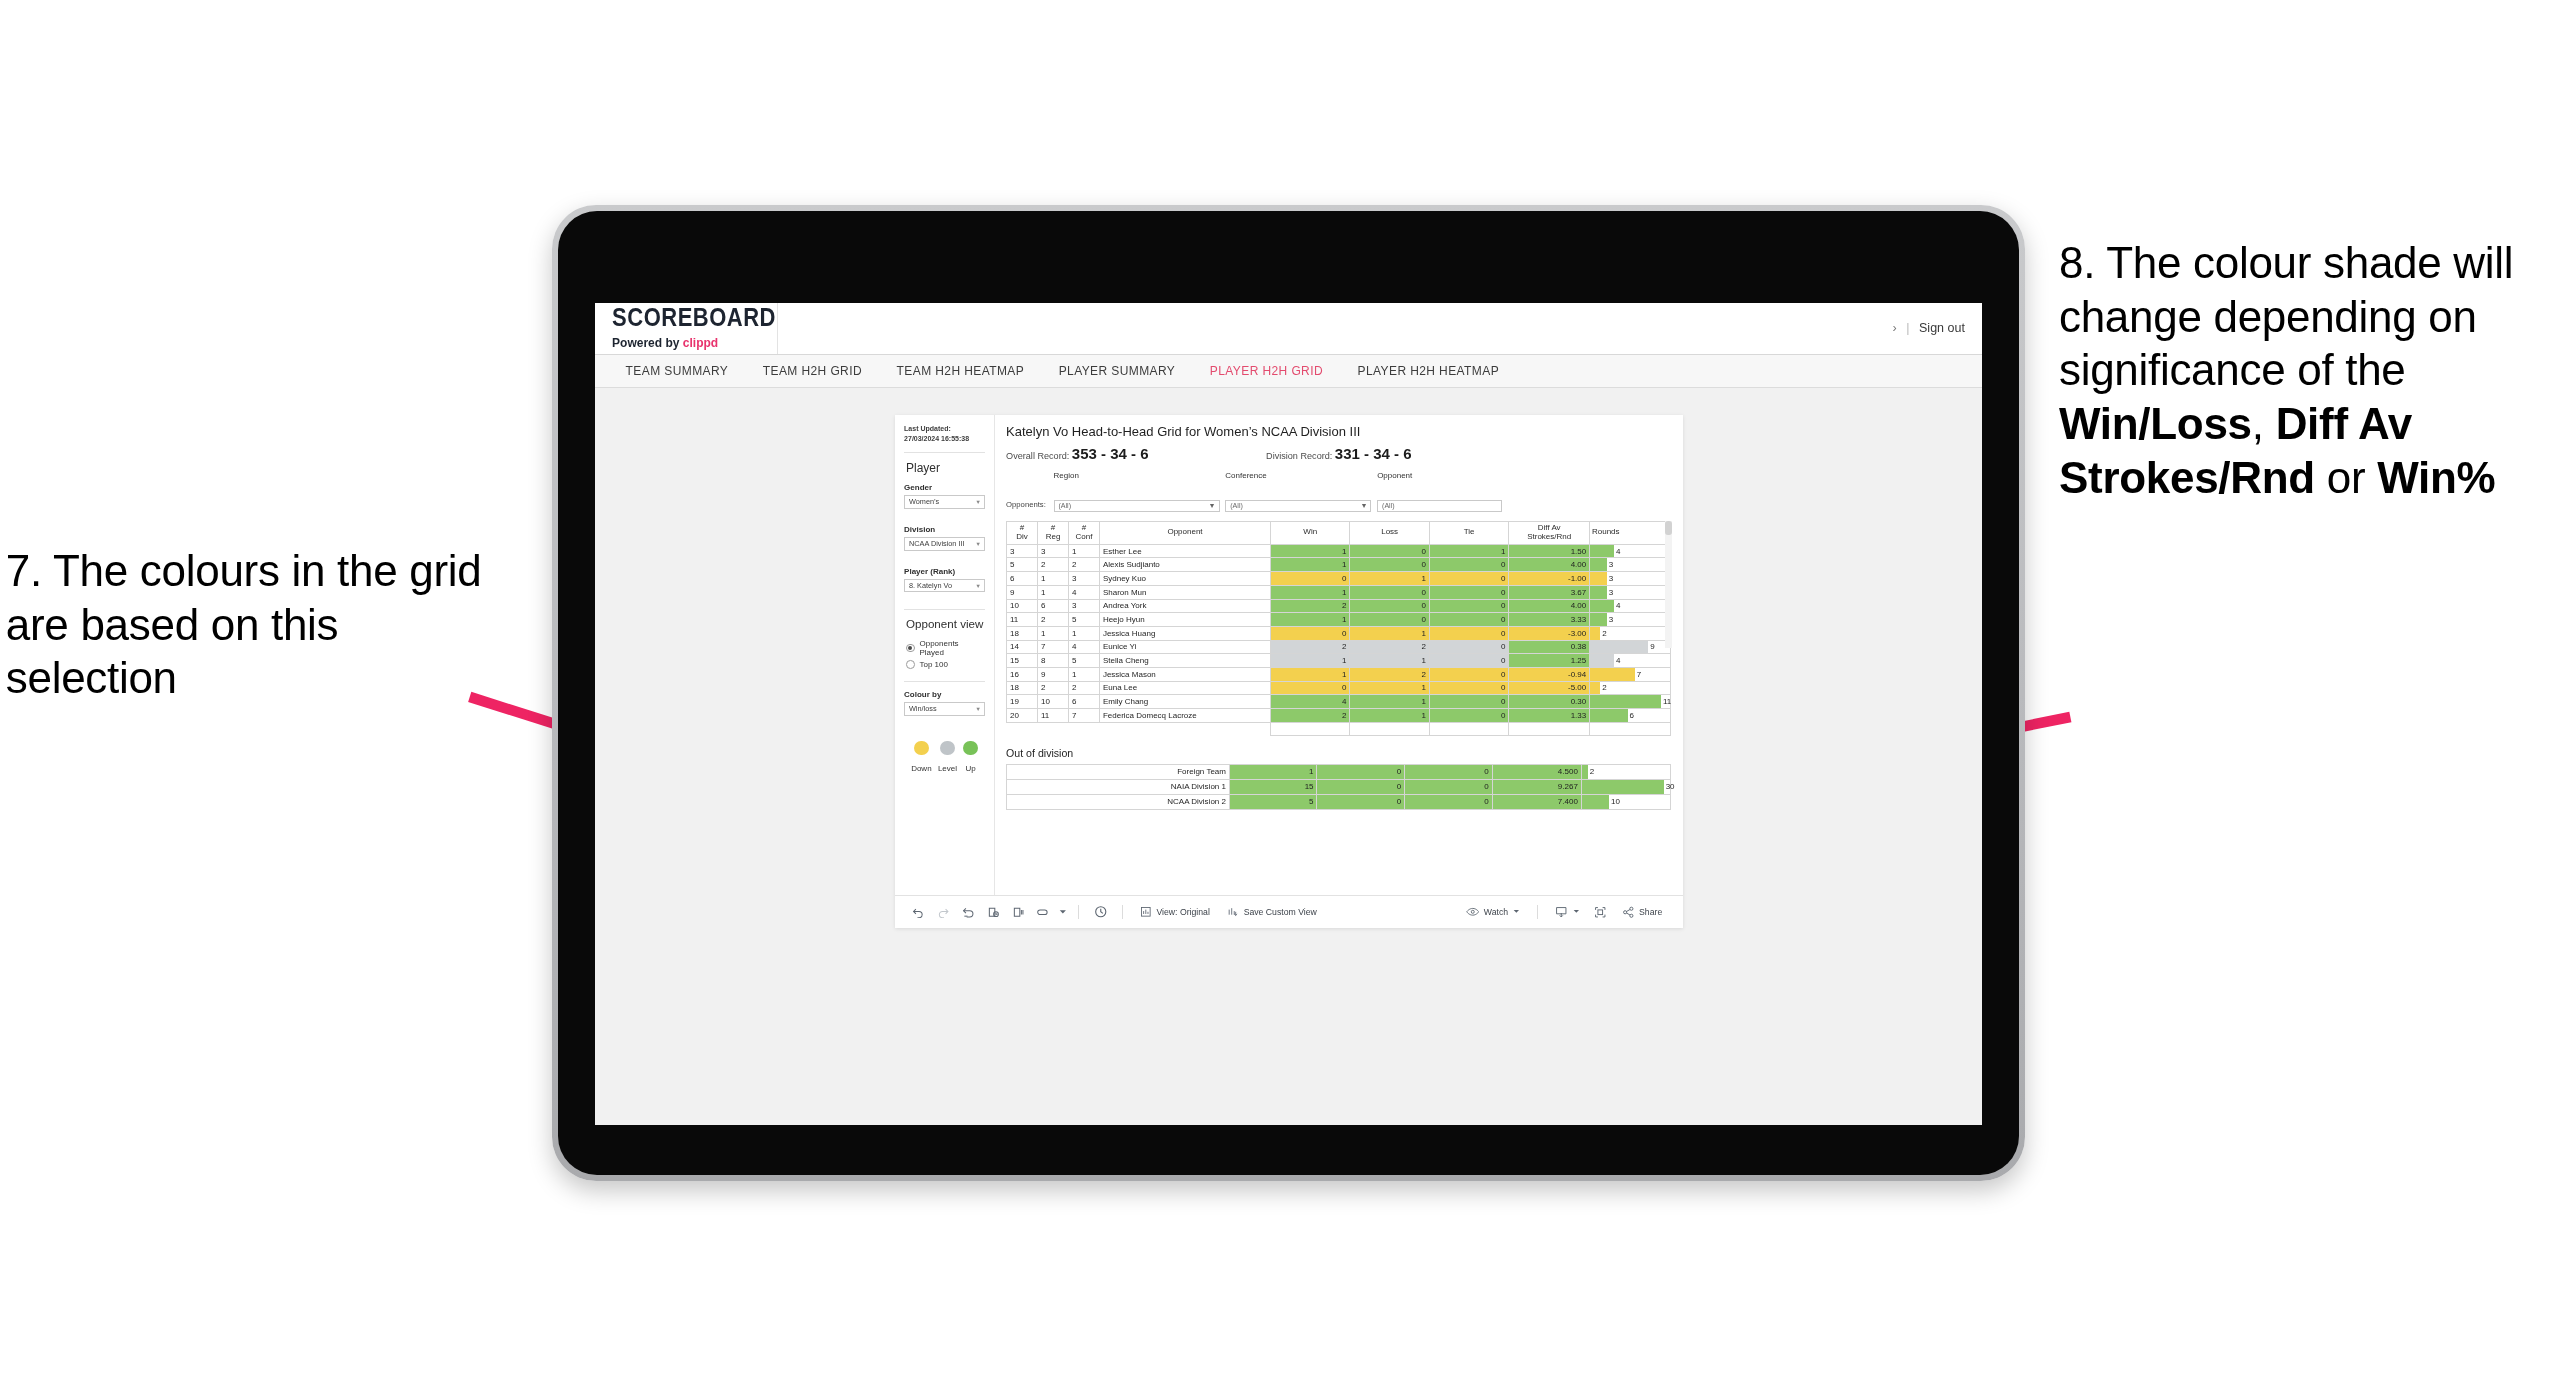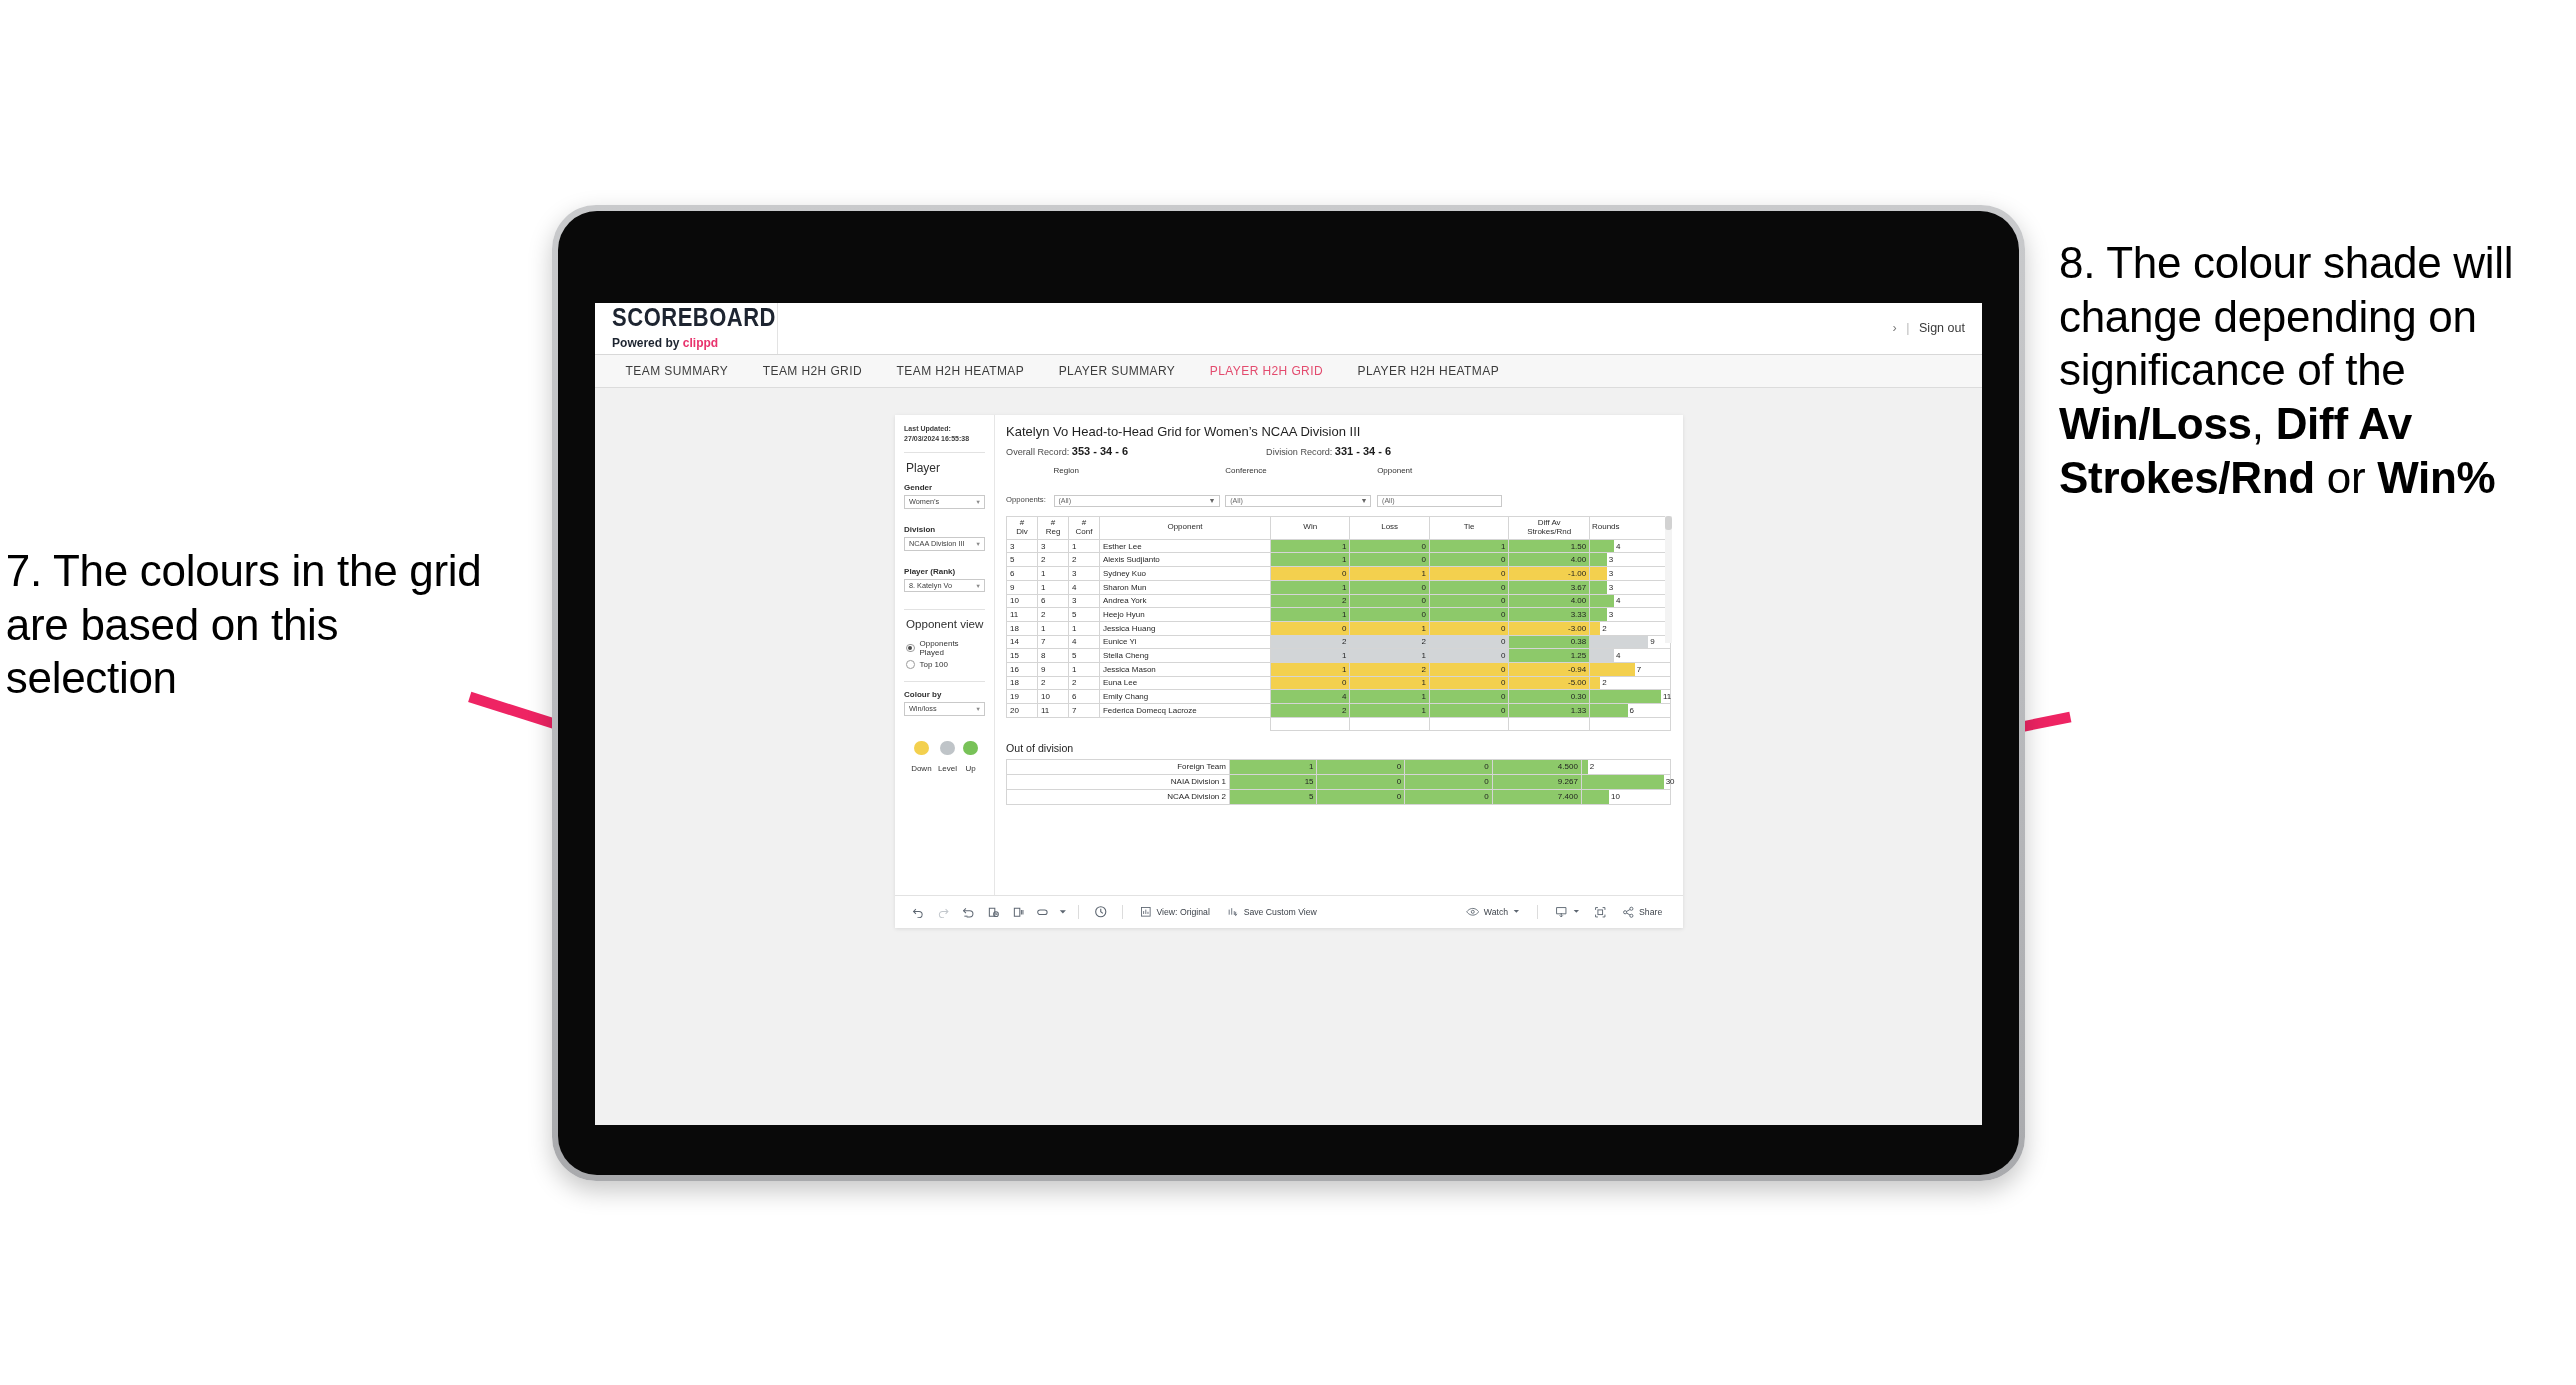--- a/index.html
+++ b/index.html
@@ -136,21 +136,21 @@
   .legend { display: flex; justify-content: space-around; margin-top: 25px; padding: 0 3.9px; }
   .legend-col { display:flex; flex-direction:column; align-items:center; gap: 8.7px; }
   .dot { width: 14.4px; height: 14.4px; border-radius: 50%; }
   .legend-lbl { font-size: 8px; color: #333; }
 
   
   .main { flex: 1; padding: 9.6px 11.6px 0 11.6px; overflow: hidden; }
   .viz-title { font-size: 13px; color: #1f1f1f; margin-bottom: 5.8px; }
   .records { display: flex; font-size: 9.1px; color: #4b4b4b; margin-bottom: 8.7px; }
   .records .r1 { width: 260px; }
-  .records b { color: #1c1c1c; font-weight: 700; font-size: 11px; }
+  .records b { color: #1c1c1c; font-weight: 700; font-size: 15px; }
 
   .filters { display: flex; align-items: flex-end; gap: 5.8px; margin-bottom: 8.7px; }
   .filters .lbl-opp { font-size: 7.7px; color: #444; padding-bottom: 2.9px; margin-right: 1.9px; }
   .filt { display: flex; flex-direction: column; }
   .filt .cap { font-size: 8px; color: #333; margin-bottom: 20px; }
   .filt .box {
     height: 12.5px; border: 1px solid #c9c9c9; background:#fff;
     display:flex; align-items:center; justify-content: space-between;
     padding: 0 2.9px 0 3.9px; font-size: 7.1px; color: #666;
   }

